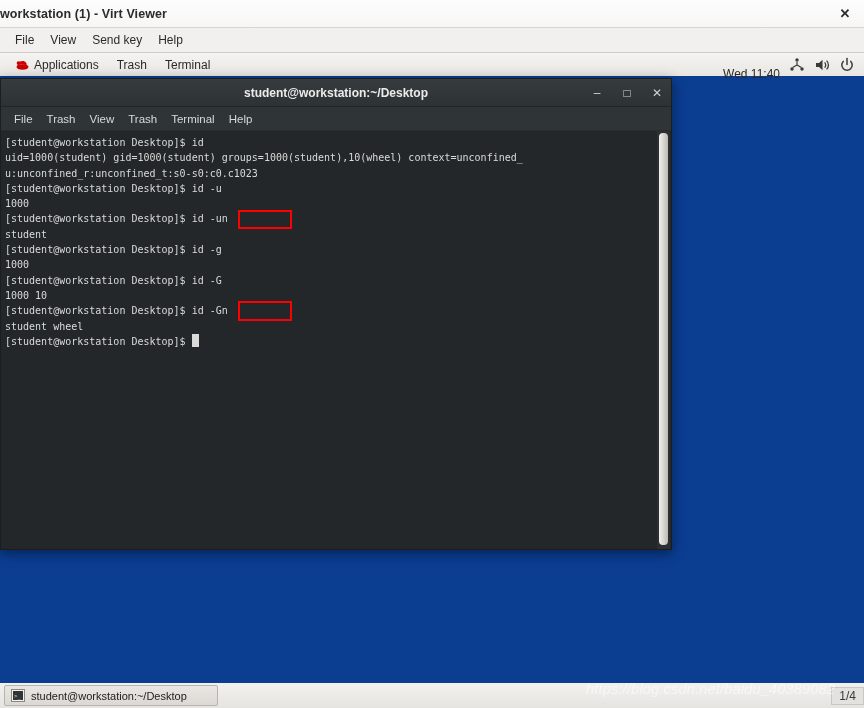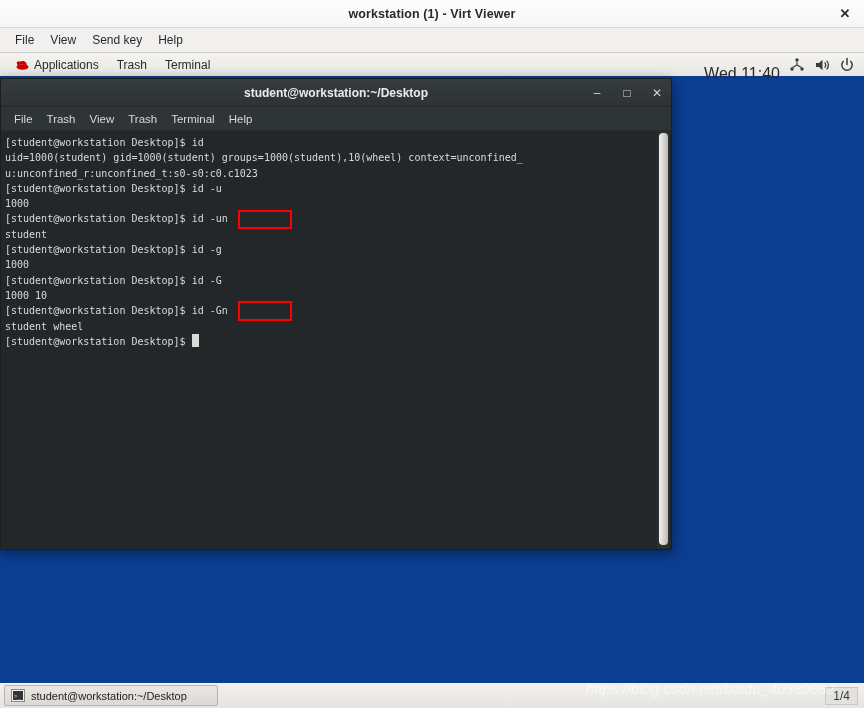--- a/index.html
+++ b/index.html
@@ -9,21 +9,21 @@
     font-family: "Liberation Sans", sans-serif;
     background: #0b3d91;
   }
   #root { position: relative; width: 864px; height: 708px; overflow: hidden; }
 
   
   .vv-titlebar {
     position: absolute; left: 0; top: 0; width: 864px; height: 28px;
     background: linear-gradient(to bottom, #fdfdfd 0%, #f7f6f5 100%);
     border-bottom: 1px solid #d8d5d2;
-    display: flex; align-items: center; justify-content: center;
+    display: flex; align-items: center; 
   }
   .vv-title {
     font-size: 12.5px; font-weight: bold; color: #2b2b2b;
     letter-spacing: 0.1px;
   }
   .vv-close {
     position: absolute; right: 10px; top: 50%; transform: translateY(-50%);
     width: 18px; height: 18px; line-height: 18px; text-align: center;
     font-size: 13px; color: #2b2b2b; cursor: pointer; font-weight: bold;
   }
@@ -49,21 +49,21 @@
   .panel-left { display: flex; align-items: center; padding-left: 6px; gap: 0; }
   .panel-item {
     font-size: 12px; color: #2a2a2a; padding: 3px 9px; cursor: pointer;
     white-space: nowrap; display: flex; align-items: center; gap: 5px;
   }
   .rh-logo { display: inline-block; width: 14px; height: 12px; }
   .panel-right {
     margin-left: auto; display: flex; align-items: center; gap: 9px;
     padding-right: 9px;
   }
-  .clock { font-size: 16px; color: #2a2a2a; cursor: pointer; margin-top: 18px; }
+  .clock { font-size: 12px; color: #2a2a2a; cursor: pointer; margin-top: 18px; }
   .tray-icon { width: 16px; height: 16px; cursor: pointer; display: block; }
 
   
   .desktop {
     position: absolute; left: 0; top: 78px; width: 864px; height: 603px;
     background: #0b3d91;
   }
   .desk-icon {
     position: absolute; width: 84px; text-align: center; cursor: pointer;
   }
@@ -149,21 +149,21 @@
     width: 14px; height: 13px; background: #f3f2f0;
     border: 1px solid #8b8880; display: flex; align-items: center;
     justify-content: center; flex: 0 0 auto;
   }
   .task-term-ico i {
     display: block; width: 10px; height: 9px; background: #303436;
     font-style: normal; color: #d7d7d7; font-size: 6px; line-height: 9px;
     font-family: "DejaVu Sans Mono", monospace; padding-left: 1px;
   }
   .page-ind {
-    margin-left: auto; margin-right: 6px; font-size: 12px; color: #3a3a3a;
+    margin-left: auto; font-size: 12px; color: #3a3a3a;
     background: #e4e2de; padding: 1px 7px; border: 1px solid #cac7c1; text-align: center;
   }
 
   
   .watermark {
     position: absolute; left: 586px; top: 681px;
     font-size: 14.5px; color: rgba(255,255,255,0.55);
     font-family: "Liberation Sans", sans-serif;
     pointer-events: none; white-space: nowrap; letter-spacing: 0.2px; font-style: italic;
   }

